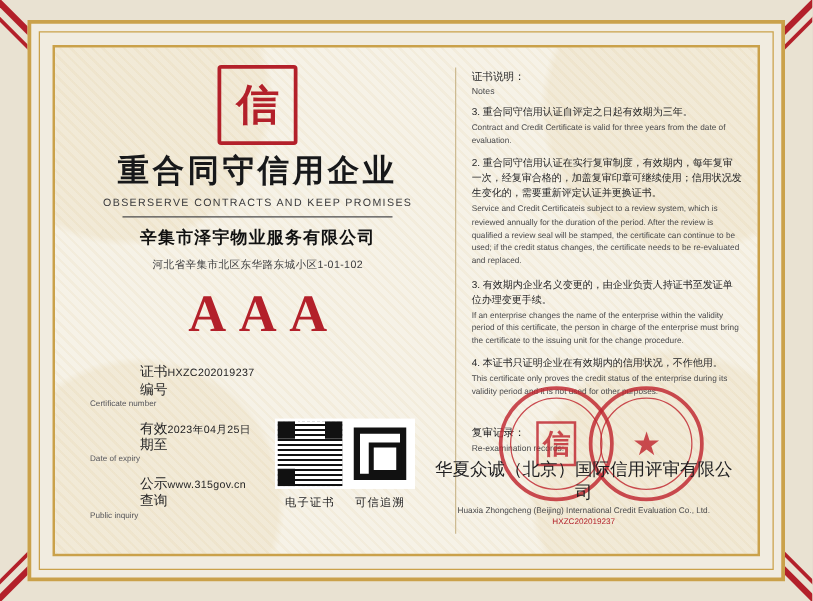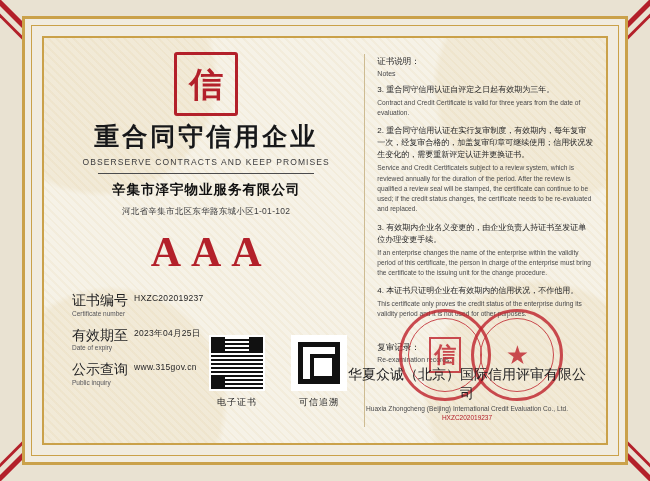--- a/index.html
+++ b/index.html
@@ -82,25 +82,25 @@
     font-size:10.5px;color:#1c1c1e;line-height:1.75;margin:12px 8px 0 8px;text-align:justify;
     letter-spacing:.4px;
   }
   .grade{
     text-align:center;color:#b3202a;font-family:"Liberation Serif", serif;
     font-weight:bold;font-size:42px;letter-spacing:10px;margin-top:10px;text-indent:10px;
   }
   .fields{margin:16px 0 0 14px;font-size:8px;color:#2b2b2d;}
   .field{display:flex;align-items:flex-start;margin-bottom:9px;}
   .flab{width:62px;line-height:1.25;}
-  .flab .cn{display:block;font-size:14px;color:#1f1f21;}
+  .flab .cn{display:block;font-size:11px;color:#1f1f21;margin-left:40px;}
   .flab .en{display:block;font-size:6.5px;color:#55555a;}
   .fval{font-size:8.5px;color:#1f1f21;padding-top:1px;letter-spacing:.3px;}
 
-  .codes{position:absolute;left:165px;bottom:34px;display:flex;gap:26px;}
+  .codes{position:absolute;left:176px;bottom:34px;display:flex;}
   .codebox{text-align:center;}
   .qr{
     width:52px;height:52px;
     background:
       linear-gradient(#111 0 0) 0 0/14px 14px no-repeat,
       linear-gradient(#111 0 0) 100% 0/14px 14px no-repeat,
       linear-gradient(#111 0 0) 0 100%/14px 14px no-repeat,
       repeating-linear-gradient(0deg,#111 0 2px,#fff 2px 4px),
       repeating-linear-gradient(90deg,#111 0 2px,#fff 2px 4px);
     background-color:#fff;border:2px solid #fff;

